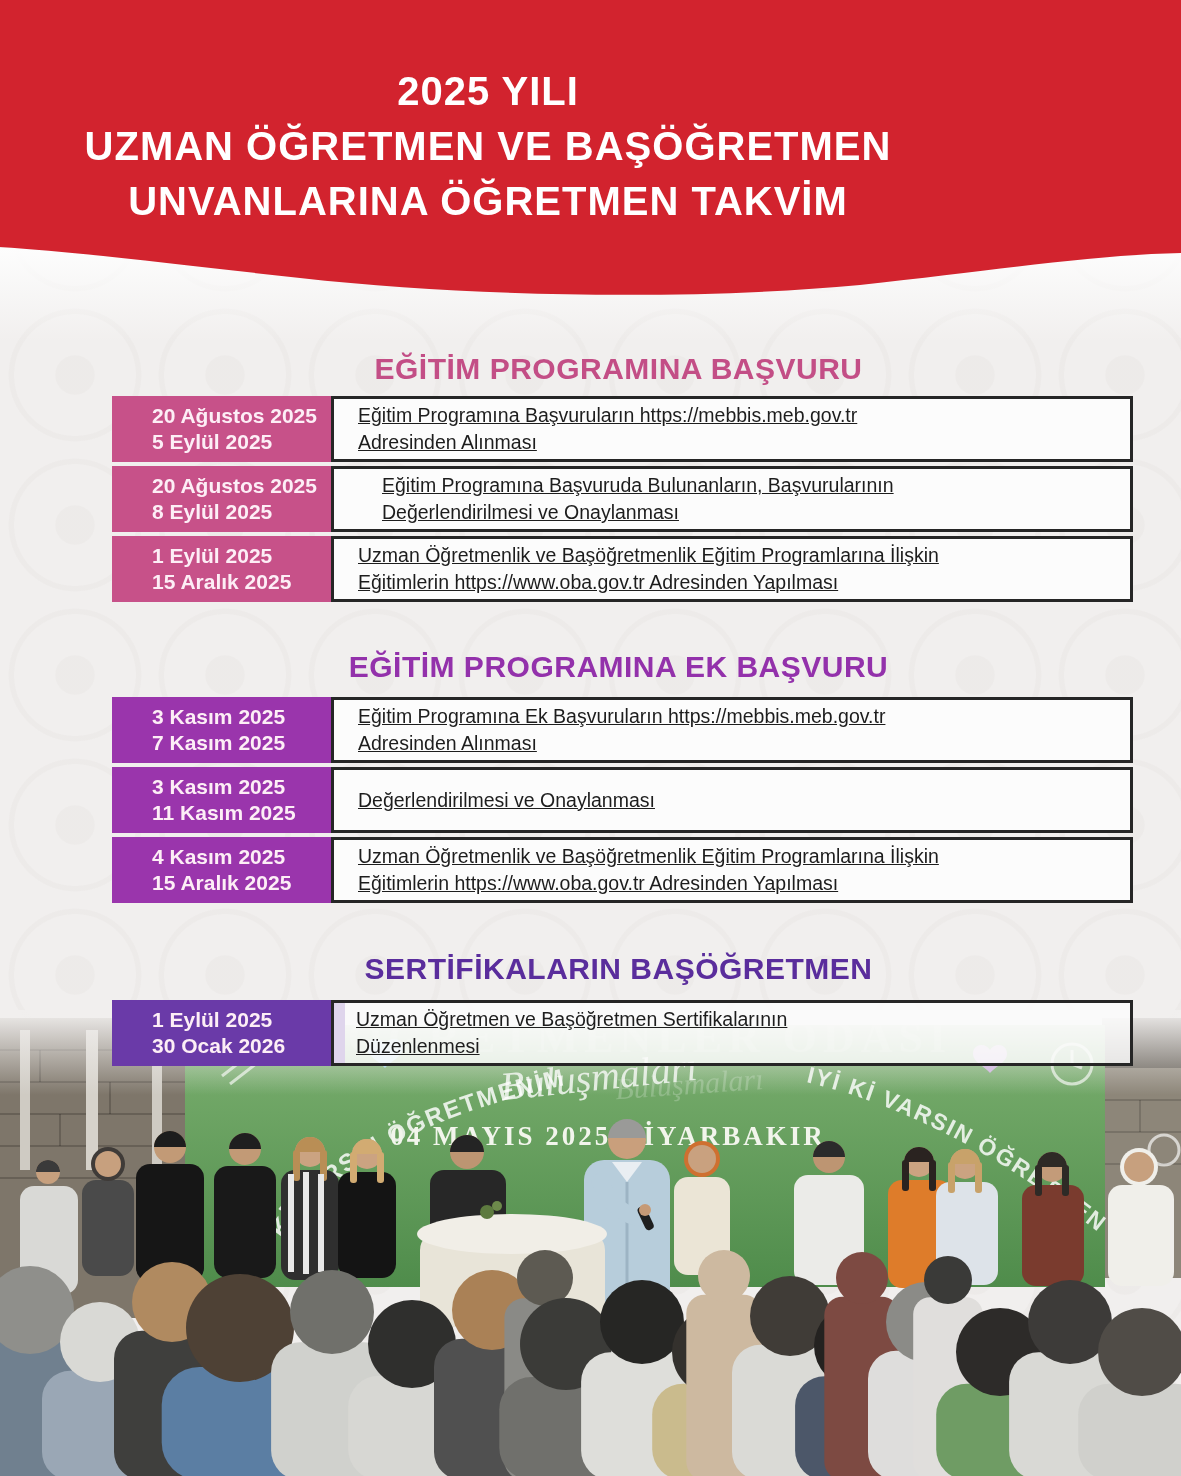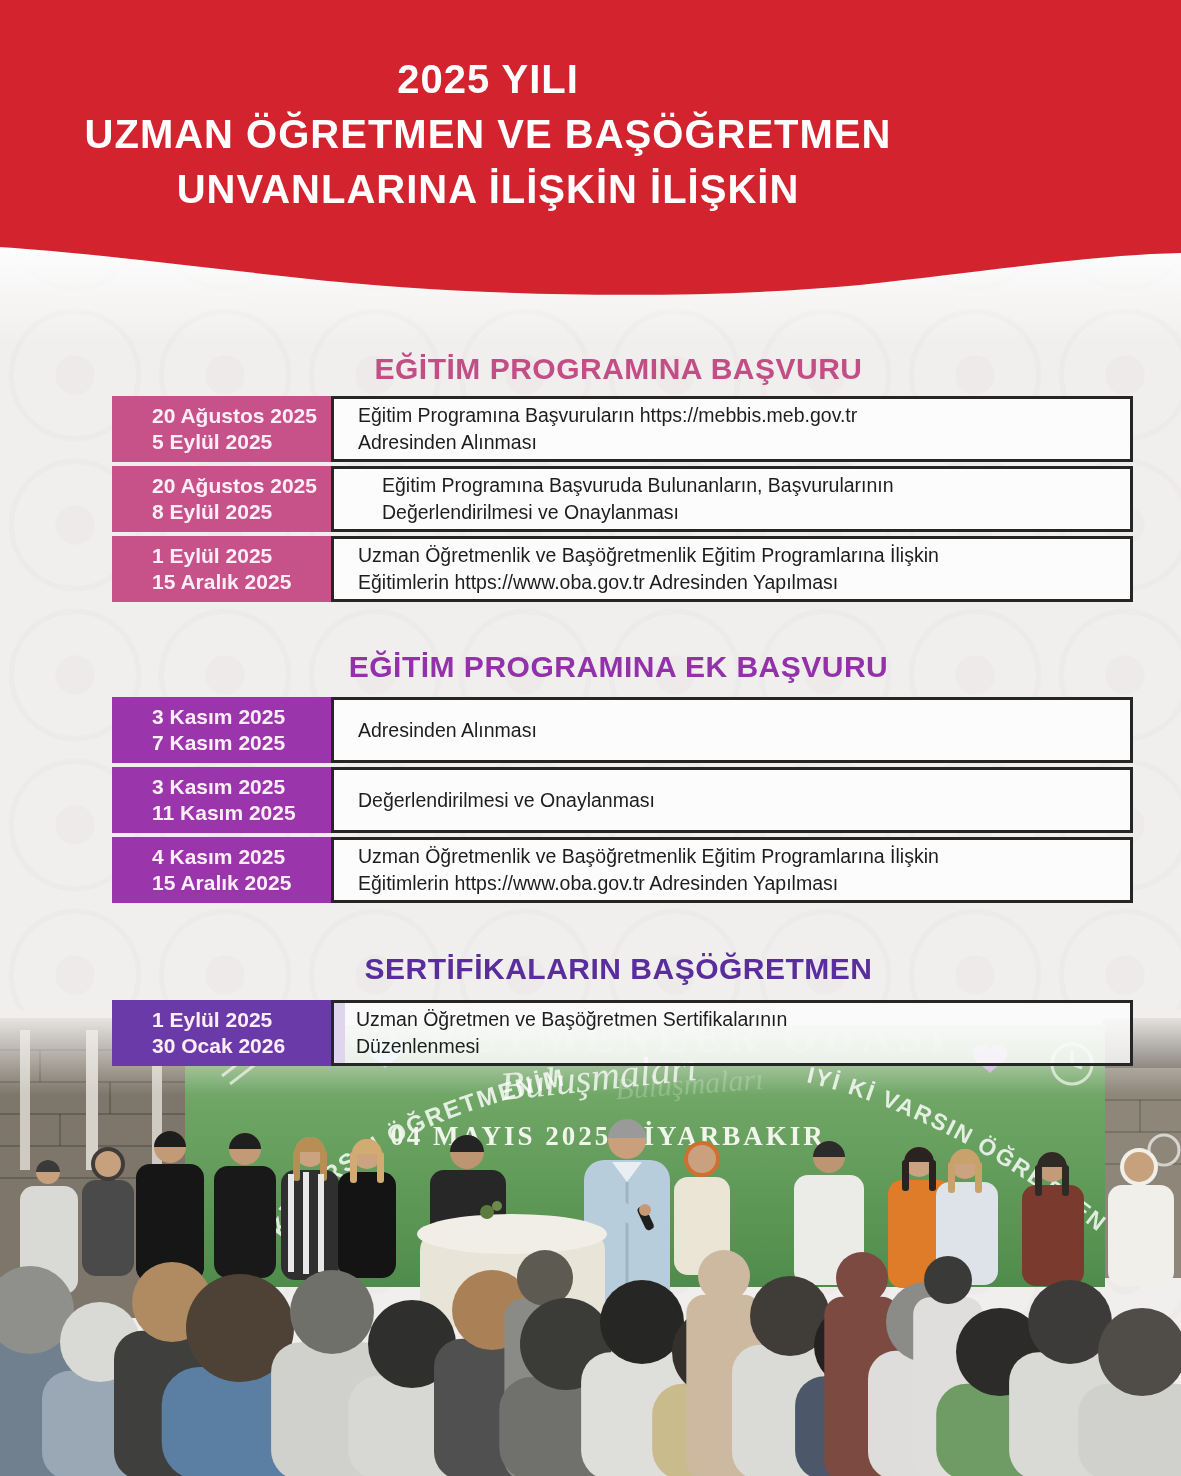--- a/index.html
+++ b/index.html
@@ -14,59 +14,59 @@
       radial-gradient(circle at 50% 50%, rgba(140,130,120,0.05) 18%, transparent 19%),
       radial-gradient(circle at 50% 50%, transparent 57%, rgba(140,130,120,0.05) 58%, rgba(140,130,120,0.05) 62%, transparent 63%);
     background-size:150px 150px;
   }
   .white-fade{
     position:absolute;left:0;top:248px;width:1181px;height:95px;z-index:1;
     background:linear-gradient(#fdfdfd, rgba(253,253,253,0));
   }
   #header-wave{position:absolute;top:0;left:0;z-index:2;}
   .header-text{
-    position:absolute;top:52px;left:0;width:976px;z-index:3;
+    position:absolute;top:64px;left:0;width:976px;z-index:3;
     text-align:center;color:#ffffff;font-weight:bold;
     font-size:40px;line-height:55px;letter-spacing:1px;
   }
   #photo-svg{position:absolute;top:1010px;left:0;z-index:1;}
   #content{position:absolute;inset:0;z-index:4;margin-left:28px;}
   .section-title{
     position:absolute;left:0;width:1181px;text-align:center;
     font-size:30px;font-weight:bold;letter-spacing:.5px;margin:0;
   }
   .date-box{
     position:absolute;left:84px;width:233px;height:66px;
     box-sizing:border-box;padding:7px 10px 0 40px;
     color:#fdeef6;font-weight:bold;font-size:21px;line-height:26px;
   }
   .desc-box{
     position:absolute;left:303px;width:802px;height:66px;
     box-sizing:border-box;border:3px solid #262626;background:#fcfcfc;
     color:#1d1d1d;font-size:19.5px;line-height:27px;
     display:flex;flex-direction:column;justify-content:center;
-    padding-left:24px;padding-right:10px;
+    padding-left:24px;padding-right:10px;text-decoration:underline;
   }
   .desc-box.translucent{background:rgba(252,252,252,0.8);padding-left:22px;}
 </style>
 </head>
 <body>
 
 <div id="canvas">
 
   <div class="bg-pattern"></div>
   <div class="white-fade"></div>
 
   <svg id="header-wave" width="1181" height="300" viewBox="0 0 1181 300">
     <path d="M0 0 H1181 V253 C1090 255 1000 270 860 285 C700 300 480 298 300 278 C190 266 80 252 0 247 Z" fill="#d2232e"></path>
   </svg>
   <div class="header-text">
     <div>2025 YILI</div>
     <div>UZMAN ÖĞRETMEN VE BAŞÖĞRETMEN</div>
-    <div>UNVANLARINA İLİŞKİN İLİŞKİN</div>
+    <div>UNVANLARINA ÖĞRETMEN TAKVİM</div>
   </div>
 
   <svg id="photo-svg" width="1181" height="466" viewBox="0 0 1181 466">
     <defs>
       <linearGradient id="greenGrad" x1="0" y1="0" x2="0" y2="1">
         <stop offset="0" stop-color="#7cb070"></stop>
         <stop offset="1" stop-color="#4f8c4b"></stop>
       </linearGradient>
       <linearGradient id="fadeTop" x1="0" y1="0" x2="0" y2="1">
         <stop offset="0" stop-color="#f1efee" stop-opacity="1"></stop>
@@ -276,20 +276,21 @@
       <div class="desc-box" style="top: 536px; height: 66px;">
         <div>Uzman Öğretmenlik ve Başöğretmenlik Eğitim Programlarına İlişkin</div>
         <div>Eğitimlerin https://www.oba.gov.tr Adresinden Yapılması</div>
       </div>
       <h2 class="section-title" style="top: 650px; color: rgb(147, 49, 171);">EĞİTİM PROGRAMINA EK BAŞVURU</h2>
       <div class="date-box" style="top: 697px; height: 66px; background: rgb(154, 53, 172);">
         <div>3 Kasım 2025</div>
         <div>7 Kasım 2025</div>
       </div>
       <div class="desc-box" style="top: 697px; height: 66px;">
+        <div>Eğitim Programına Ek Başvuruların https://mebbis.meb.gov.tr</div>
         <div>Adresinden Alınması</div>
       </div>
       <div class="date-box" style="top: 767px; height: 66px; background: rgb(154, 53, 172);">
         <div>3 Kasım 2025</div>
         <div>11 Kasım 2025</div>
       </div>
       <div class="desc-box" style="top: 767px; height: 66px;">
         <div>Değerlendirilmesi ve Onaylanması</div>
       </div>
       <div class="date-box" style="top: 837px; height: 66px; background: rgb(154, 53, 172);">

